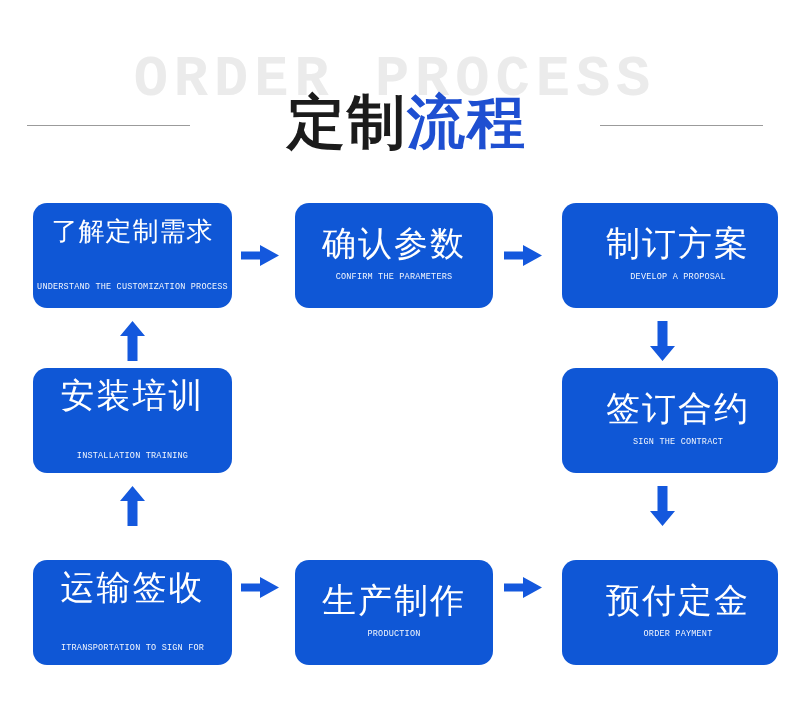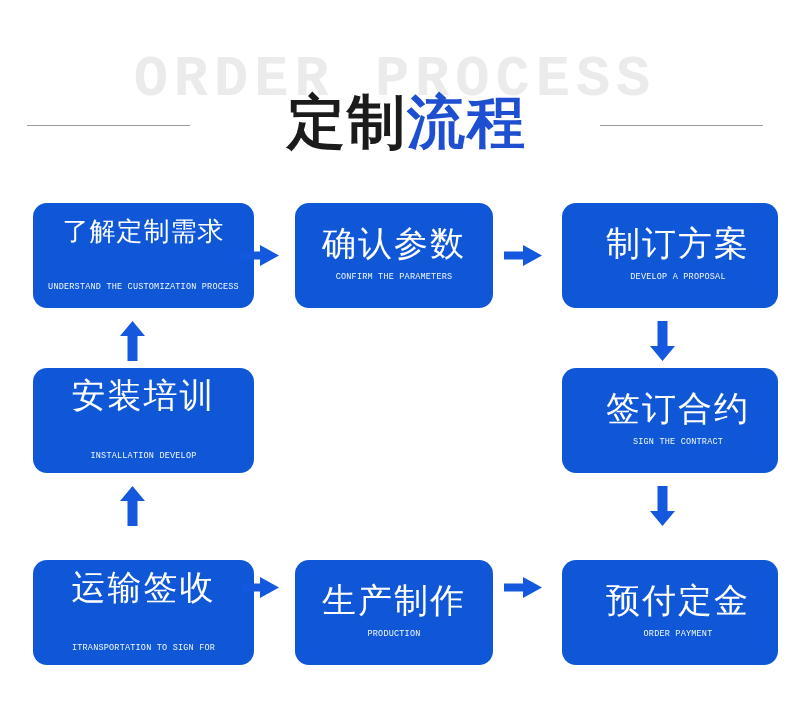--- a/index.html
+++ b/index.html
@@ -21,21 +21,21 @@
   .page-title .t-blue{color:var(--title-blue);}
   .divider{position:absolute;top:125px;height:0;border-top:1px solid var(--divider-gray);}
   .divider.left{left:27px;width:163px;}
   .divider.right{left:600px;width:163px;}
   
   .fbox{
     position:absolute;height:105px;border-radius:14px;background:var(--box-blue);
     display:flex;flex-direction:column;align-items:center;justify-content:center;
     color:#fff;text-align:center;
   }
-  .c1{left:33px;width:221px;gap:27px;}
+  .c1{left:33px;width:199px;gap:27px;}
   .c2{left:295px;width:198px;}
   .c3{left:562px;width:200px;padding-left:16px;}
   .r1{top:203px;}
   .r2{top:368px;}
   .r3{top:533px;margin-top:27px;}
   .fbox .zh{font-size:34px;letter-spacing:2px;line-height:1;white-space:nowrap;}
   .fbox .zh.long{font-size:26px;letter-spacing:1px;}
   .fbox .en{font-size:8.5px;letter-spacing:.2px;margin-top:9px;white-space:nowrap;opacity:.95;}
   
   .arrow{position:absolute;line-height:0;}
@@ -70,21 +70,21 @@
     <div class="zh">确认参数</div>
     <div class="en">CONFIRM THE PARAMETERS</div>
   </div>
   <div class="fbox c3 r1">
     <div class="zh">制订方案</div>
     <div class="en">DEVELOP A PROPOSAL</div>
   </div>
 
   <div class="fbox c1 r2">
     <div class="zh">安装培训</div>
-    <div class="en">INSTALLATION DEVELOP</div>
+    <div class="en">INSTALLATION TRAINING</div>
   </div>
   <div class="fbox c3 r2">
     <div class="zh">签订合约</div>
     <div class="en">SIGN THE CONTRACT</div>
   </div>
 
   <div class="fbox c1 r3">
     <div class="zh">运输签收</div>
     <div class="en">ITRANSPORTATION TO SIGN FOR</div>
   </div>

